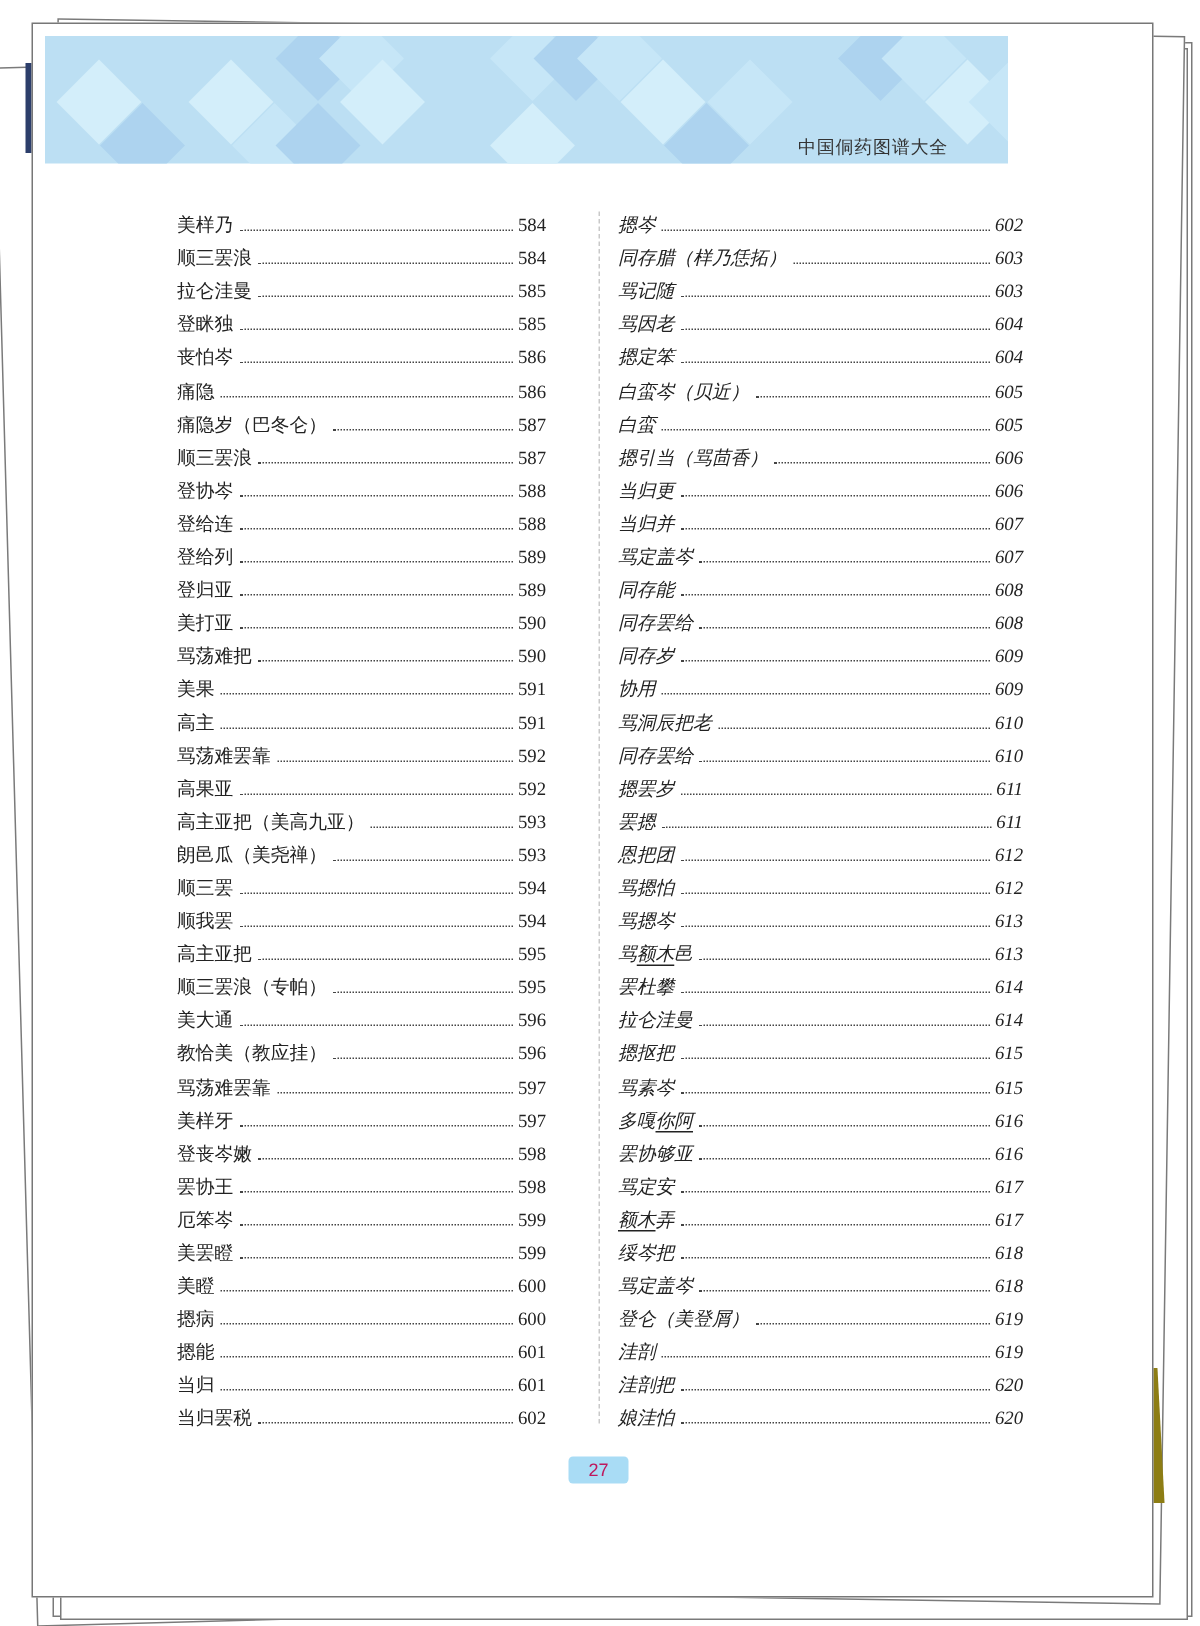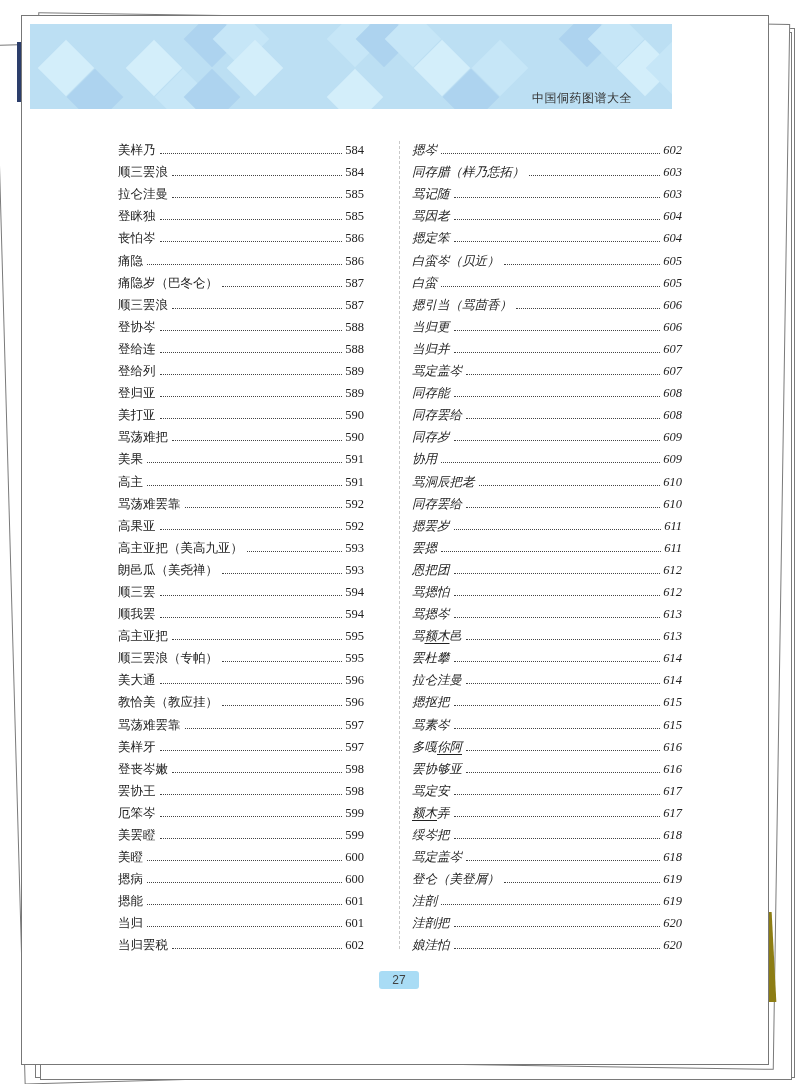--- a/index.html
+++ b/index.html
@@ -39,21 +39,21 @@
   .toc-dots { flex:1 1 auto; border-bottom:1px dotted #444; margin:0 3px 5px 2px; height:1px; }
   .toc-page { flex:0 0 auto; font-family:"Liberation Serif", serif; font-size:12.5px; }
   .underline { text-decoration:underline; text-underline-offset:3px; }
   .divider {
     position:absolute; left:377px; top:125px; height:808px; width:0;
     border-left:1px dashed #c9c9c9;
   }
   .page-num {
     position:absolute; left:357px; top:955px; width:40px; height:18px;
     background:#a9dcf5; border-radius:3px; text-align:center;
-    font-family:"Liberation Sans", sans-serif; font-size:12px; line-height:18px; color:#404040;
+    font-family:"Liberation Sans", sans-serif; font-size:12px; line-height:18px; color:#be185d;
   }
 </style>
 </head>
 <body>
 
 <div class="sheet sheet-back-1"></div>
 <div class="sheet sheet-back-2"></div>
 <div class="sheet sheet-back-3"></div>
 <div class="sheet sheet-back-4"></div>
 <div class="dark-strip"></div>

